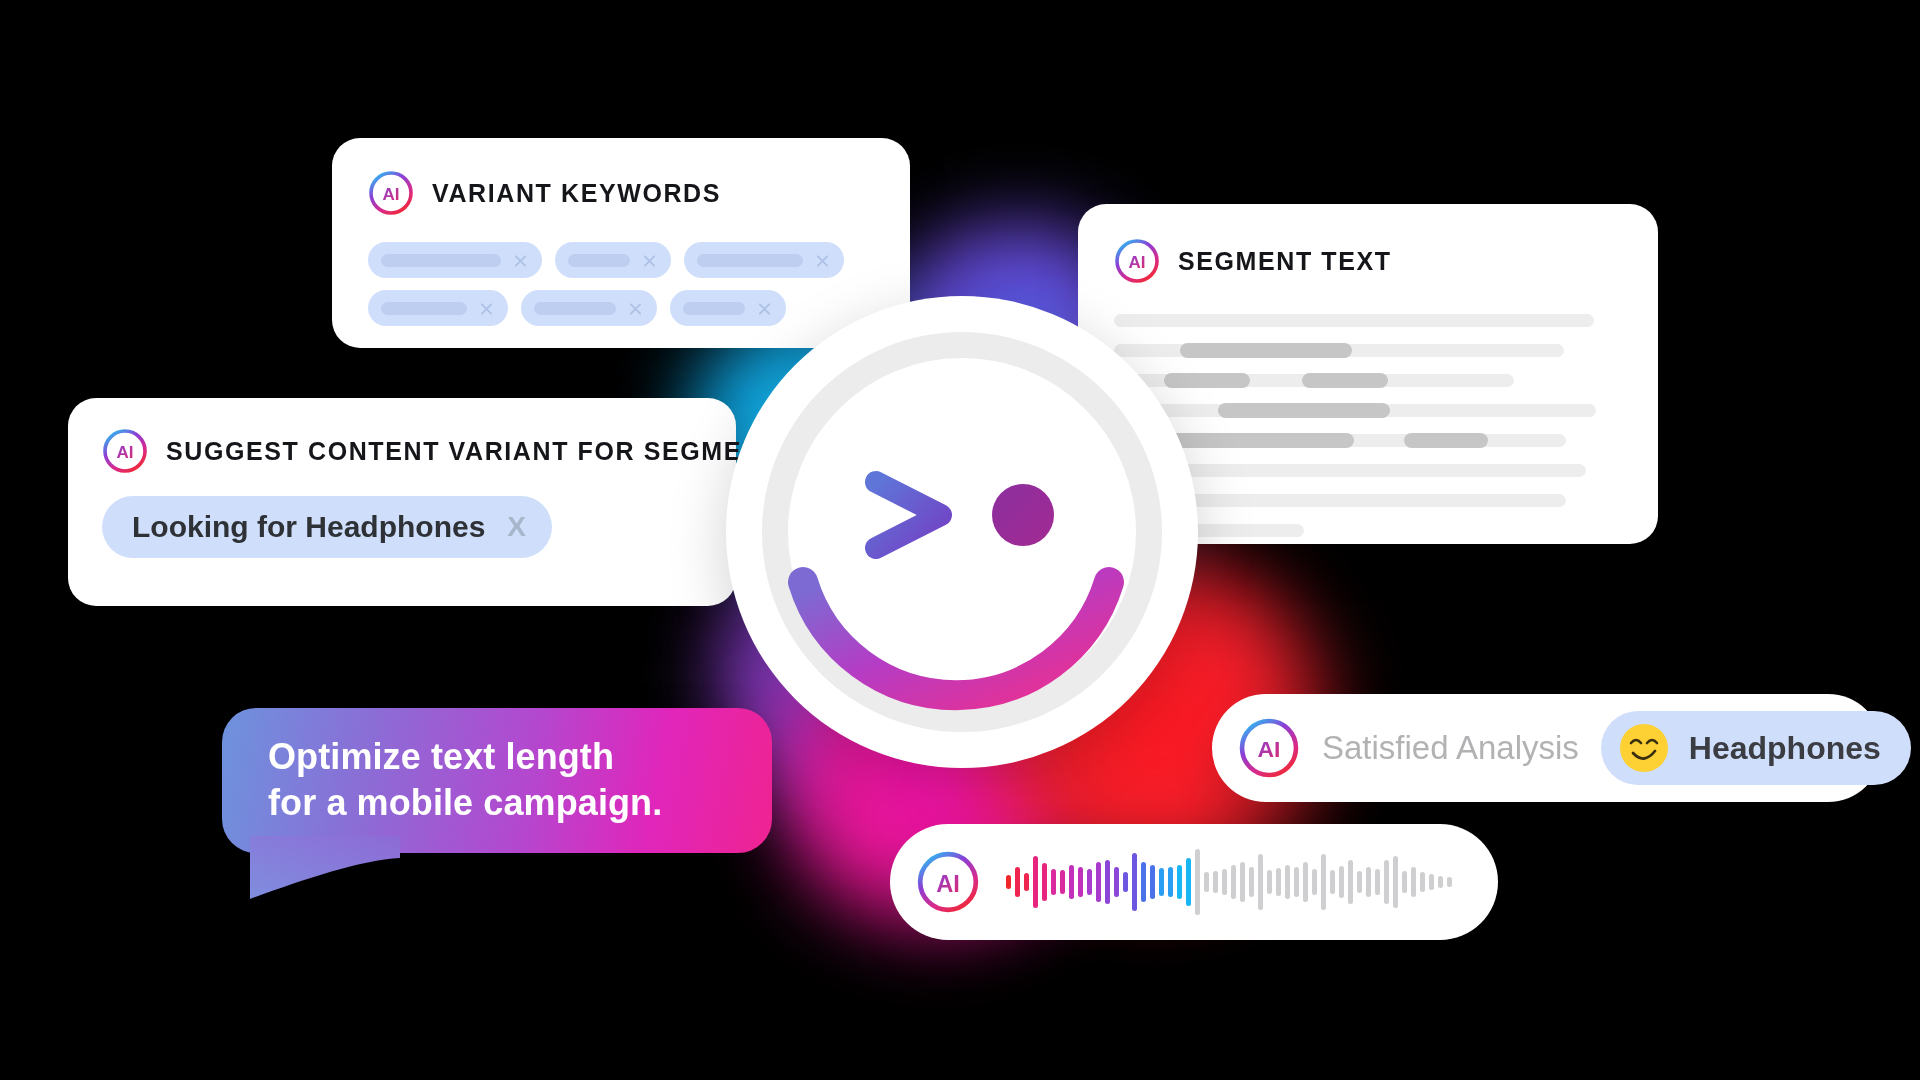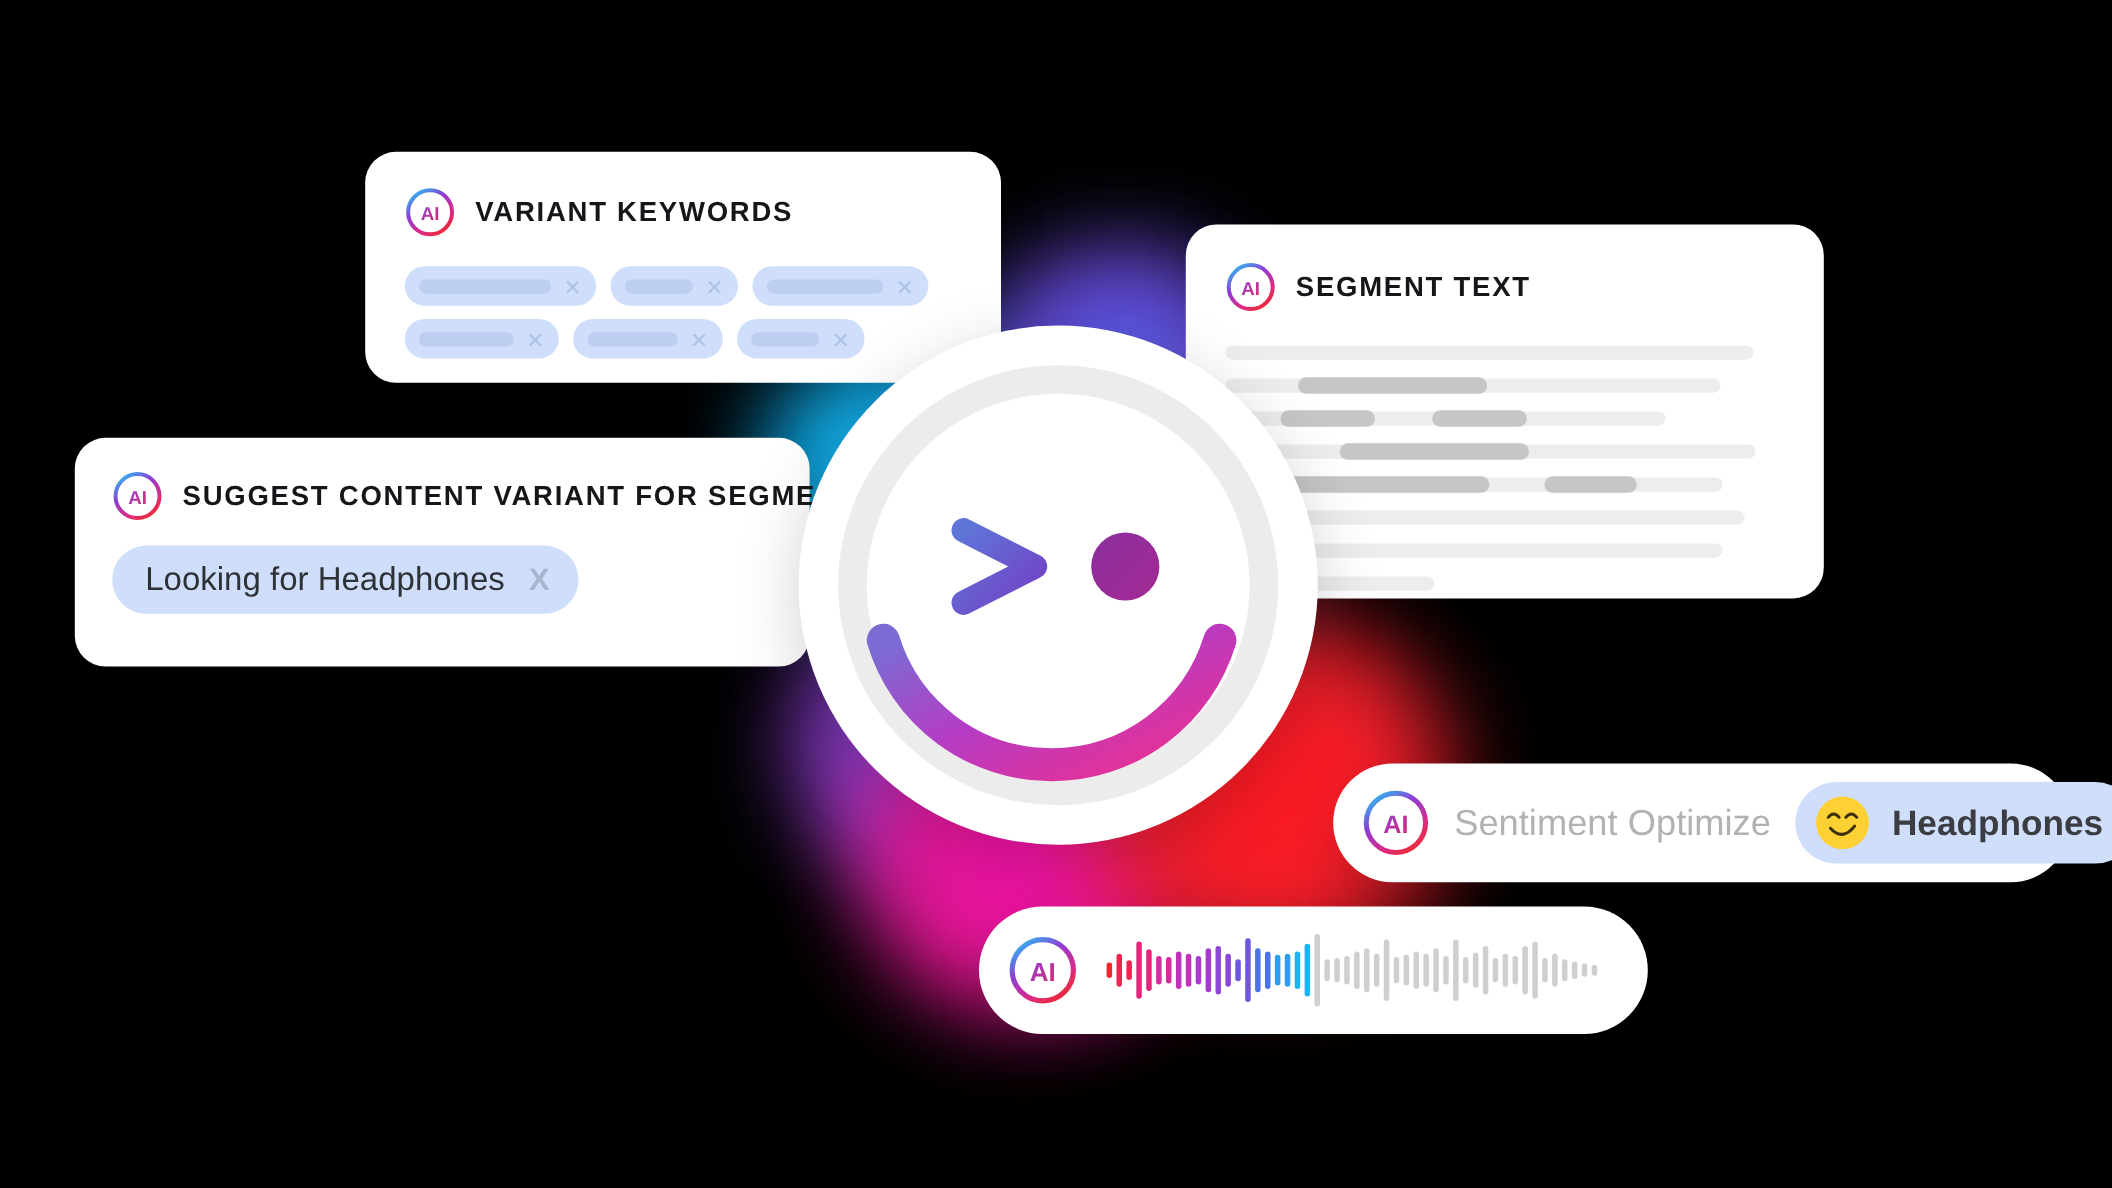--- a/index.html
+++ b/index.html
@@ -85,21 +85,21 @@
   .sk-base{ position:absolute; left:0; top:4px; height:13px; border-radius:7px; background:#ededed; }
   .sk-hi{ position:absolute; top:3px; height:15px; border-radius:8px; background:#c6c6c6; }
 
   
   #card-suggest{ left:68px; top:398px; width:668px; height:208px; padding:30px 0 0 34px; }
   #card-suggest .card-head{ margin-bottom:22px; }
   .seg-chip{
     display:inline-flex; align-items:center; gap:22px;
     height:62px; border-radius:31px; background:#cfdffb; padding:0 26px 0 30px;
   }
-  .seg-chip-label{ font-size:30px; font-weight:400; color:#2e3136; white-space:nowrap; }
+  .seg-chip-label{ font-size:30px; font-weight:700; color:#2e3136; white-space:nowrap; }
   .seg-chip-x{ font-size:28px; font-weight:600; color:#a8b6cc; }
 
   
   #bubble{
     position:absolute; left:222px; top:708px; width:550px; height:145px;
     border-radius:34px;
     background:linear-gradient(100deg,#6d93dd 0%,#8a6ed6 26%,#b348cf 55%,#e026bb 78%,#ef2391 100%);
     box-shadow:0 18px 46px rgba(0,0,0,.18);
   }
   #bubble .bubble-text{
@@ -280,29 +280,44 @@
             <stop offset="0.45" stop-color="#b53cc4"></stop>
           <stop offset="1" stop-color="#ec2f8f"></stop>
         </linearGradient>
       </defs>
       <path d="M150 186 L215 219 L150 252" fill="none" stroke="url(#gEye)" stroke-width="22" stroke-linecap="round" stroke-linejoin="round"></path>
       <circle cx="297" cy="219" r="31" fill="url(#gDot)"></circle>
       <path d="M77 286 A 160 160 0 0 0 383 286" fill="none" stroke="url(#gSmile)" stroke-width="30" stroke-linecap="round"></path>
     </svg>
   </div>
 
+  <div id="bubble">
+    <div class="bubble-text">
+      <div>Optimize text length</div>
+      <div>for a mobile campaign.</div>
+    </div>
+    <svg class="tail" viewBox="0 0 150 66">
+      <defs>
+        <linearGradient id="gTail" x1="0" y1="1" x2="1" y2="0">
+          <stop offset="0" stop-color="#7f8ede"></stop>
+            <stop offset="1" stop-color="#8e6ad6"></stop>
+        </linearGradient>
+      </defs>
+      <path d="M0 0 L150 0 L150 22 C 110 24 52 44 0 63 Z" fill="url(#gTail)"></path>
+    </svg>
+  </div>
 
   <div class="card" id="card-sentiment">
     <span class="ai-badge">
       <svg width="62" height="62" viewBox="0 0 46 46">
         <circle cx="23" cy="23" r="20" fill="none" stroke="url(#aig1)" stroke-width="3.4"></circle>
         <text x="23" y="30" text-anchor="middle" font-family="Liberation Sans, sans-serif" font-size="17" font-weight="700" fill="url(#ait1)">AI</text>
       </svg>
     </span>
-    <span class="sent-label">Sentiment Optimize</span>
+    <span class="sent-label">Satisfied Analysis</span>
     <span class="sent-pill">
       <svg class="emoji" viewBox="0 0 50 50">
         <circle cx="25" cy="25" r="24" fill="#fdd033"></circle>
         <path d="M12 20 q5 -6 10 0" fill="none" stroke="#3b2f10" stroke-width="2.6" stroke-linecap="round"></path>
         <path d="M28 20 q5 -6 10 0" fill="none" stroke="#3b2f10" stroke-width="2.6" stroke-linecap="round"></path>
         <path d="M14 30 q11 12 22 -2" fill="none" stroke="#3b2f10" stroke-width="2.8" stroke-linecap="round"></path>
       </svg>
       <span class="sent-value">Headphones</span>
     </span>
   </div>

